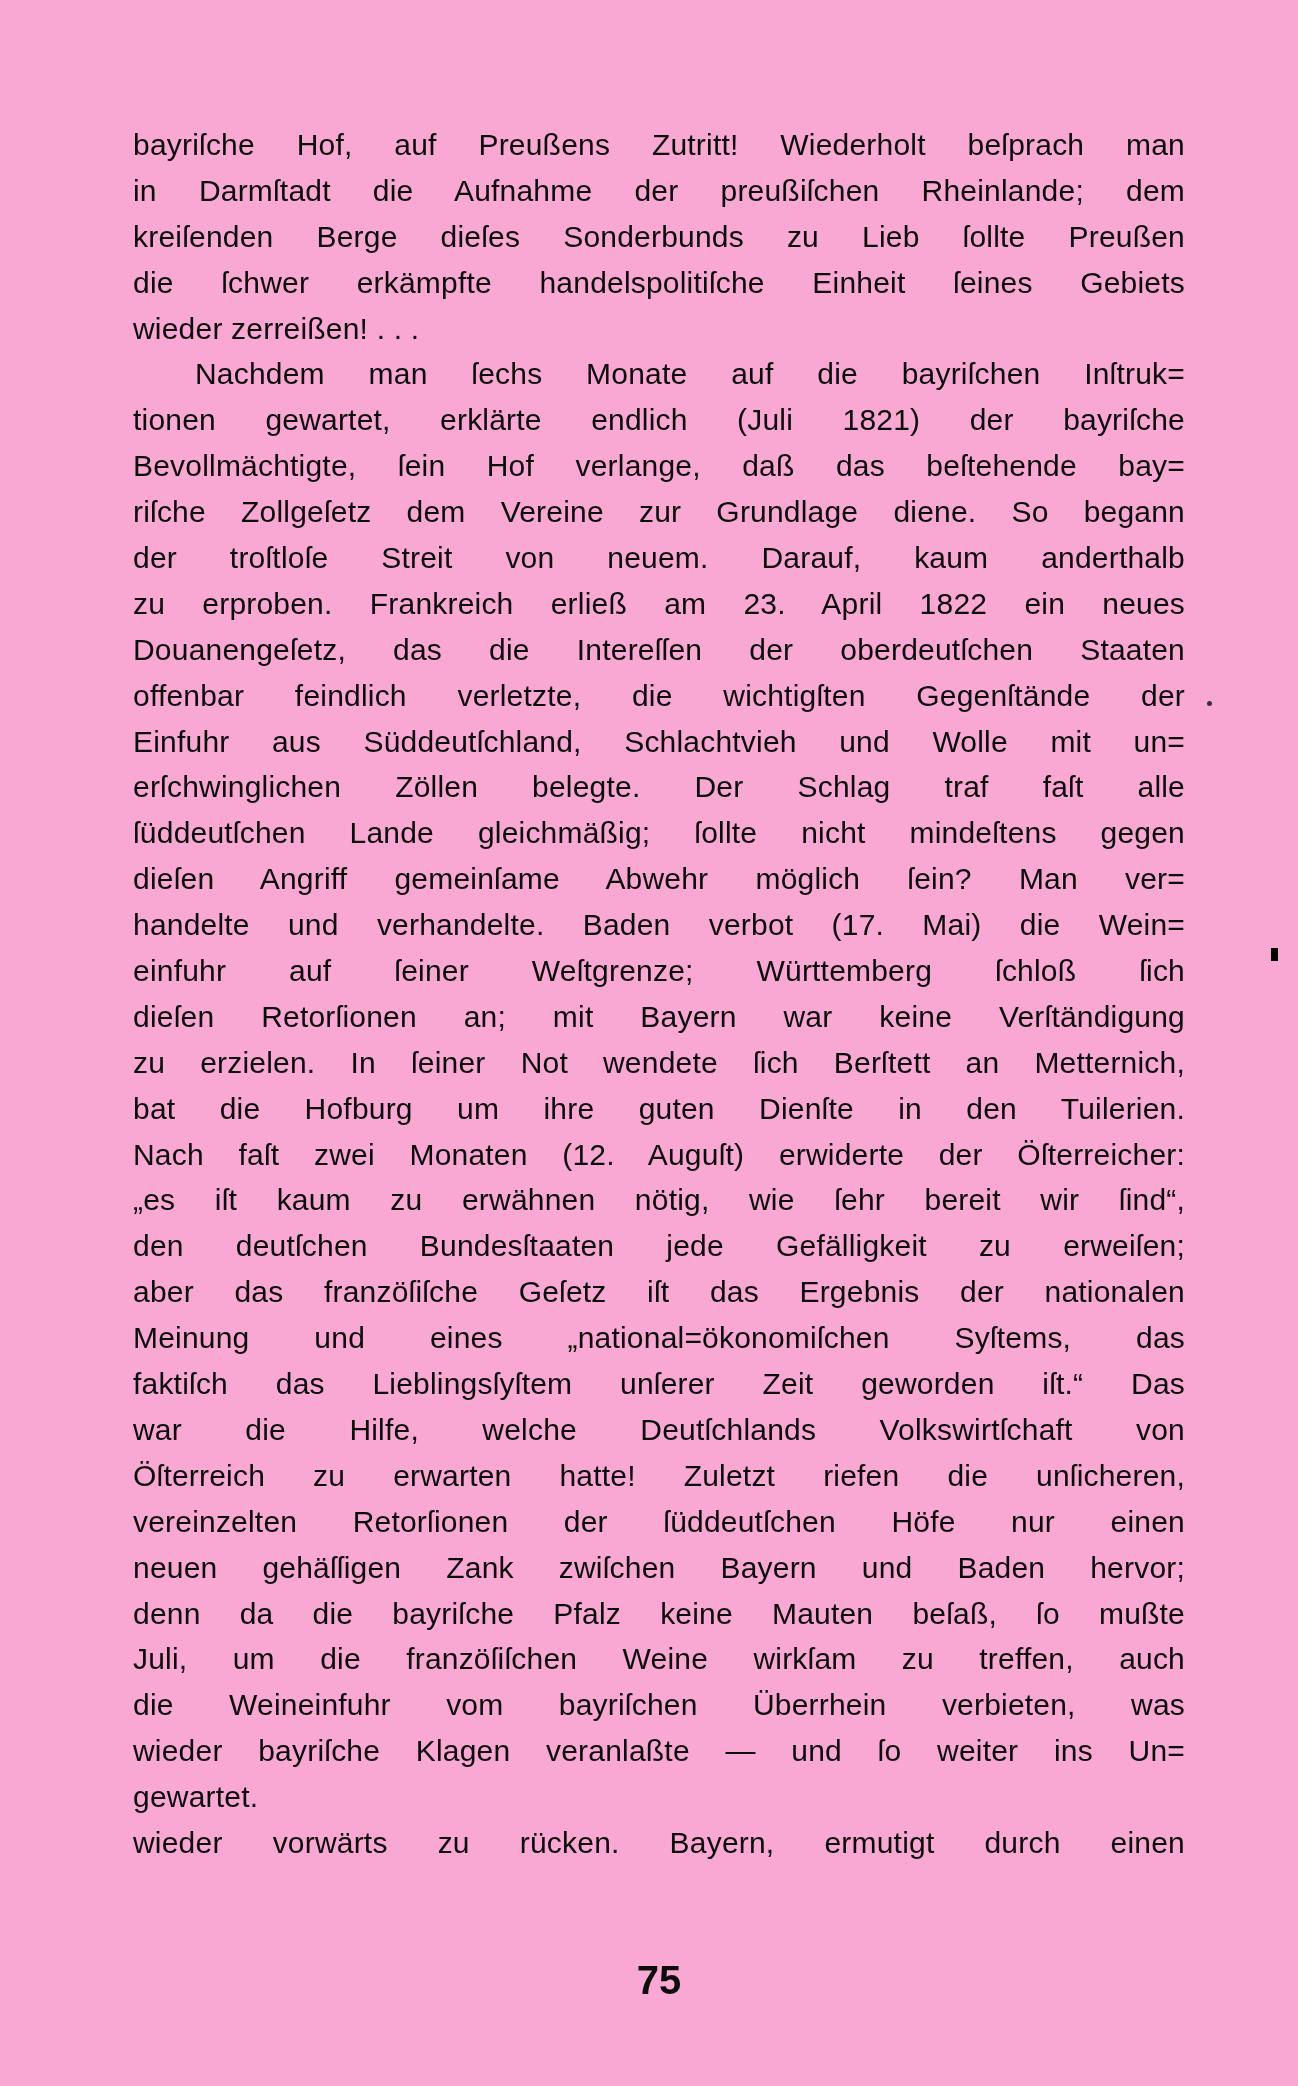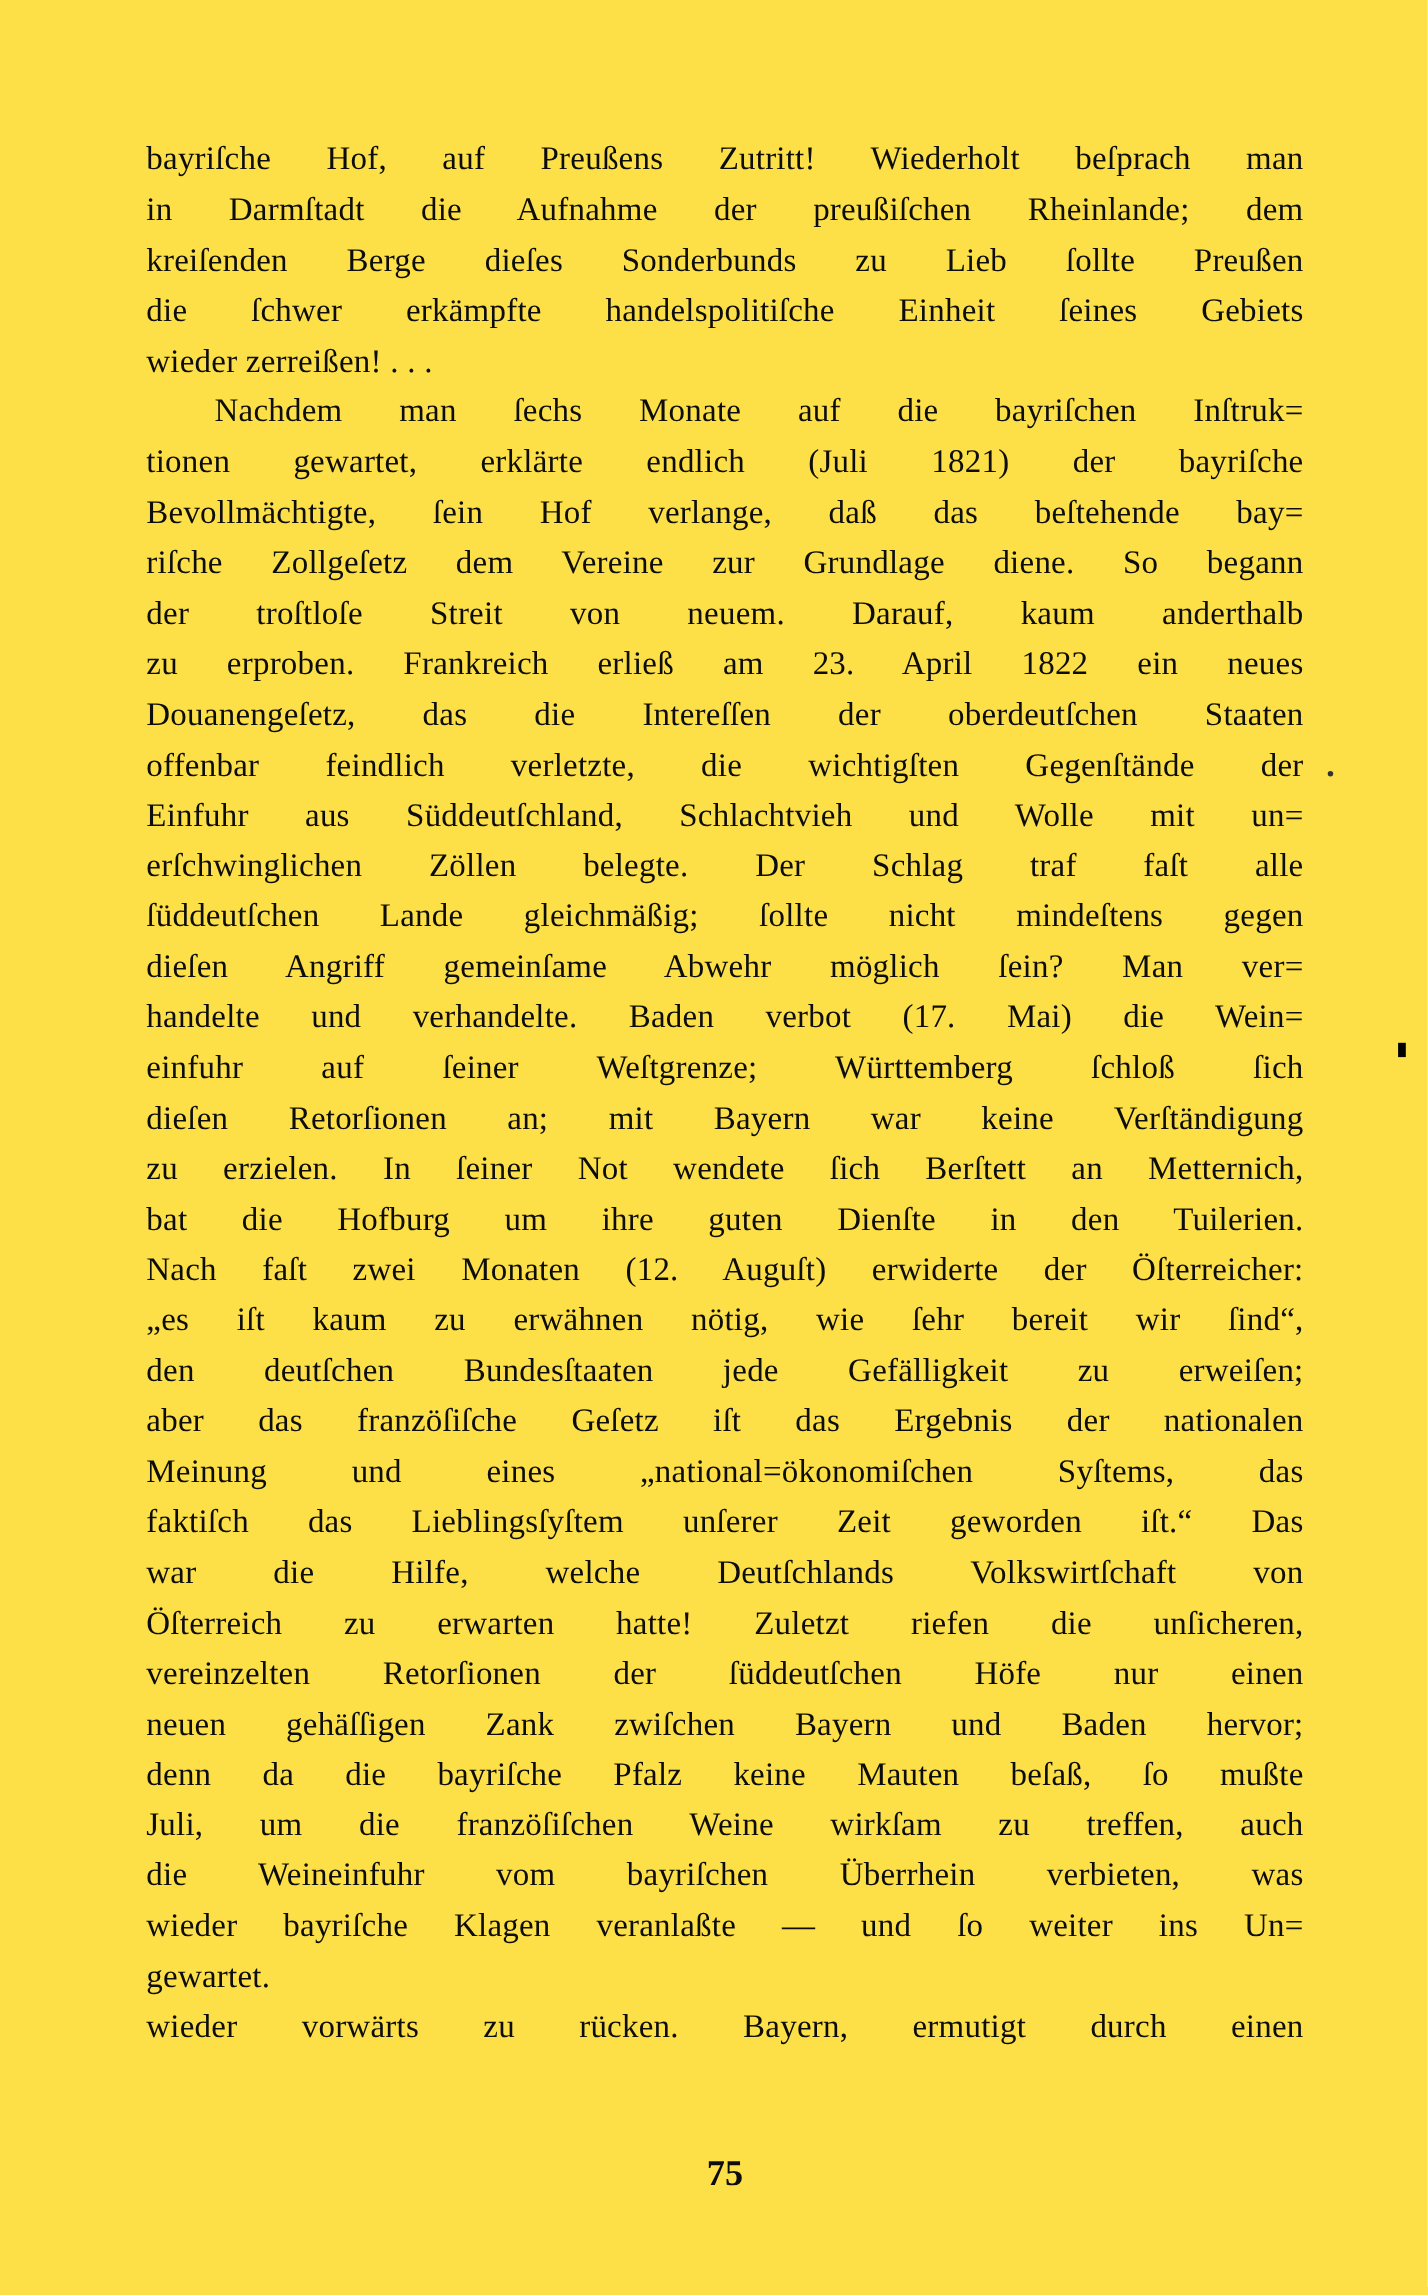--- a/index.html
+++ b/index.html
@@ -1,21 +1,21 @@
 <!DOCTYPE html>
 <html><head>
 <meta charset="utf-8">
 <style>
   html, body { margin: 0; padding: 0; background: #ffffff; }
   .page {
     position: relative;
     width: 1298px;
     height: 2086px;
-    background: #fde047;
-    font-family: Liberation Serif, serif;
+    background: #f9a8d4;
+    font-family: Liberation Sans, sans-serif;
     color: #0d0d0d;
     overflow: hidden;
   }
   .text-block {
     position: absolute;
     left: 133px;
     top: 122px;
     width: 1052px;
   }
   .line {
@@ -34,21 +34,21 @@
   }
   .line.indent {
     text-indent: 62px;
   }
   .page-number {
     position: absolute;
     left: 133px;
     top: 1958px;
     width: 1052px;
     text-align: center;
-    font-size: 33px;
+    font-size: 40px;
     font-weight: bold;
   }
   .speck-a {
     position: absolute;
     left: 1271px;
     top: 948px;
     width: 7px;
     height: 13px;
     background: #000;
   }

